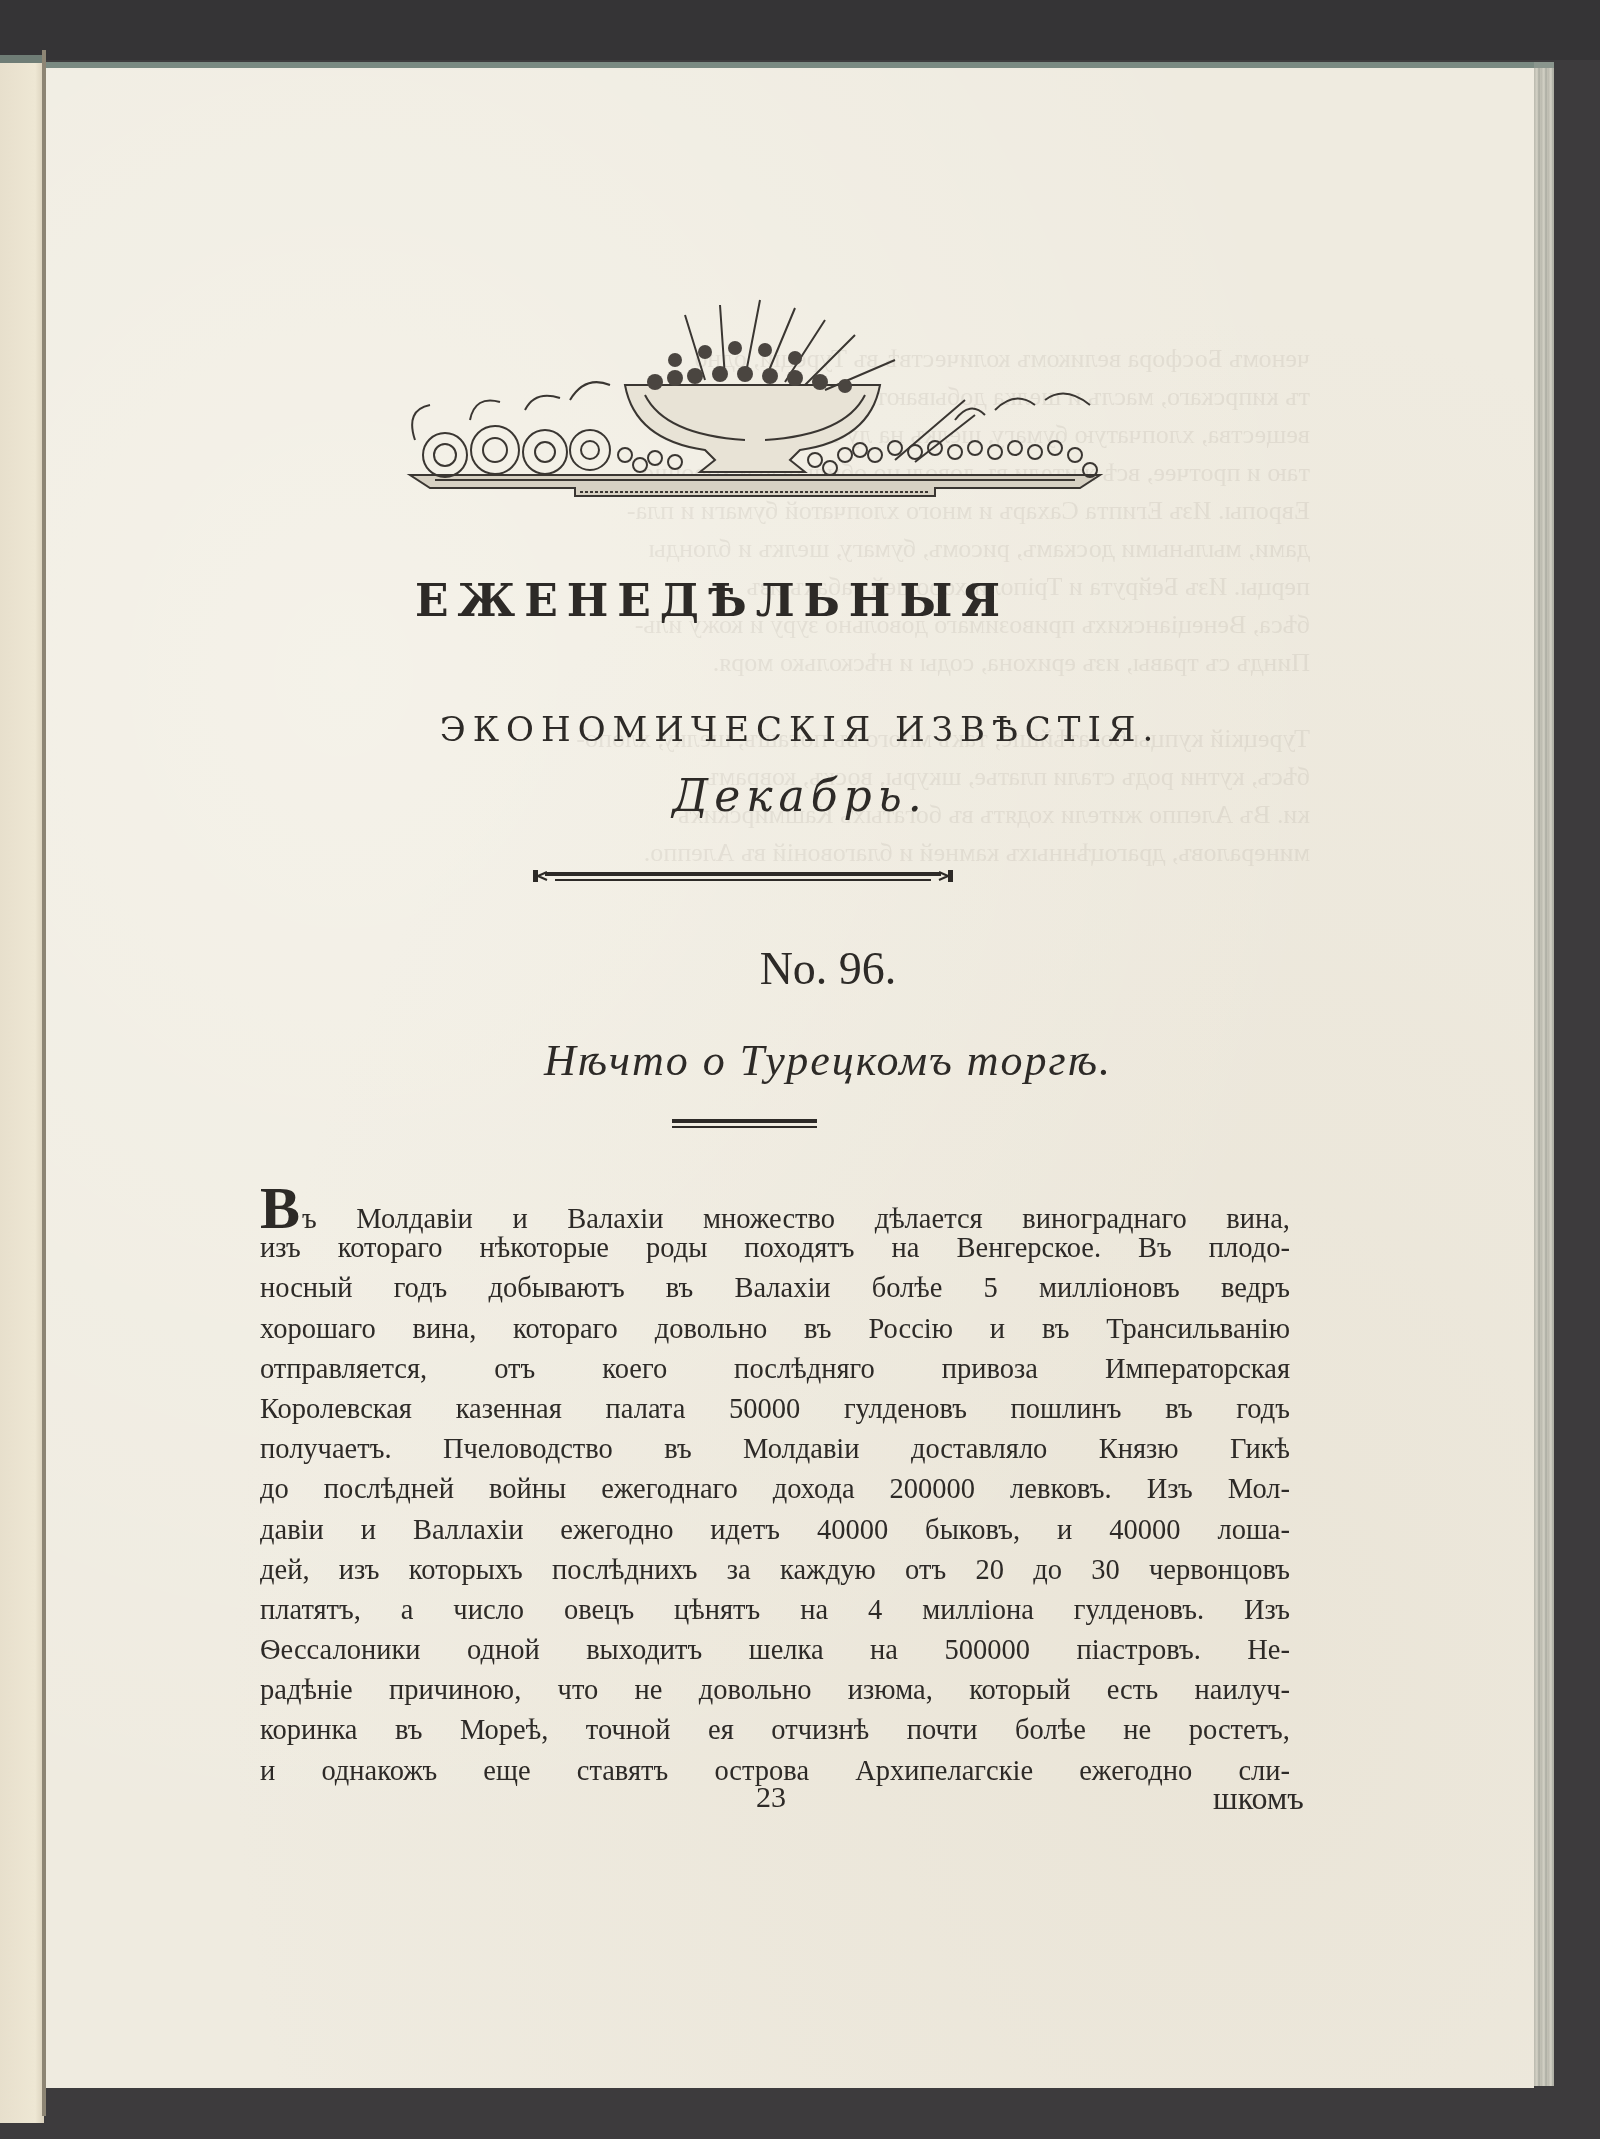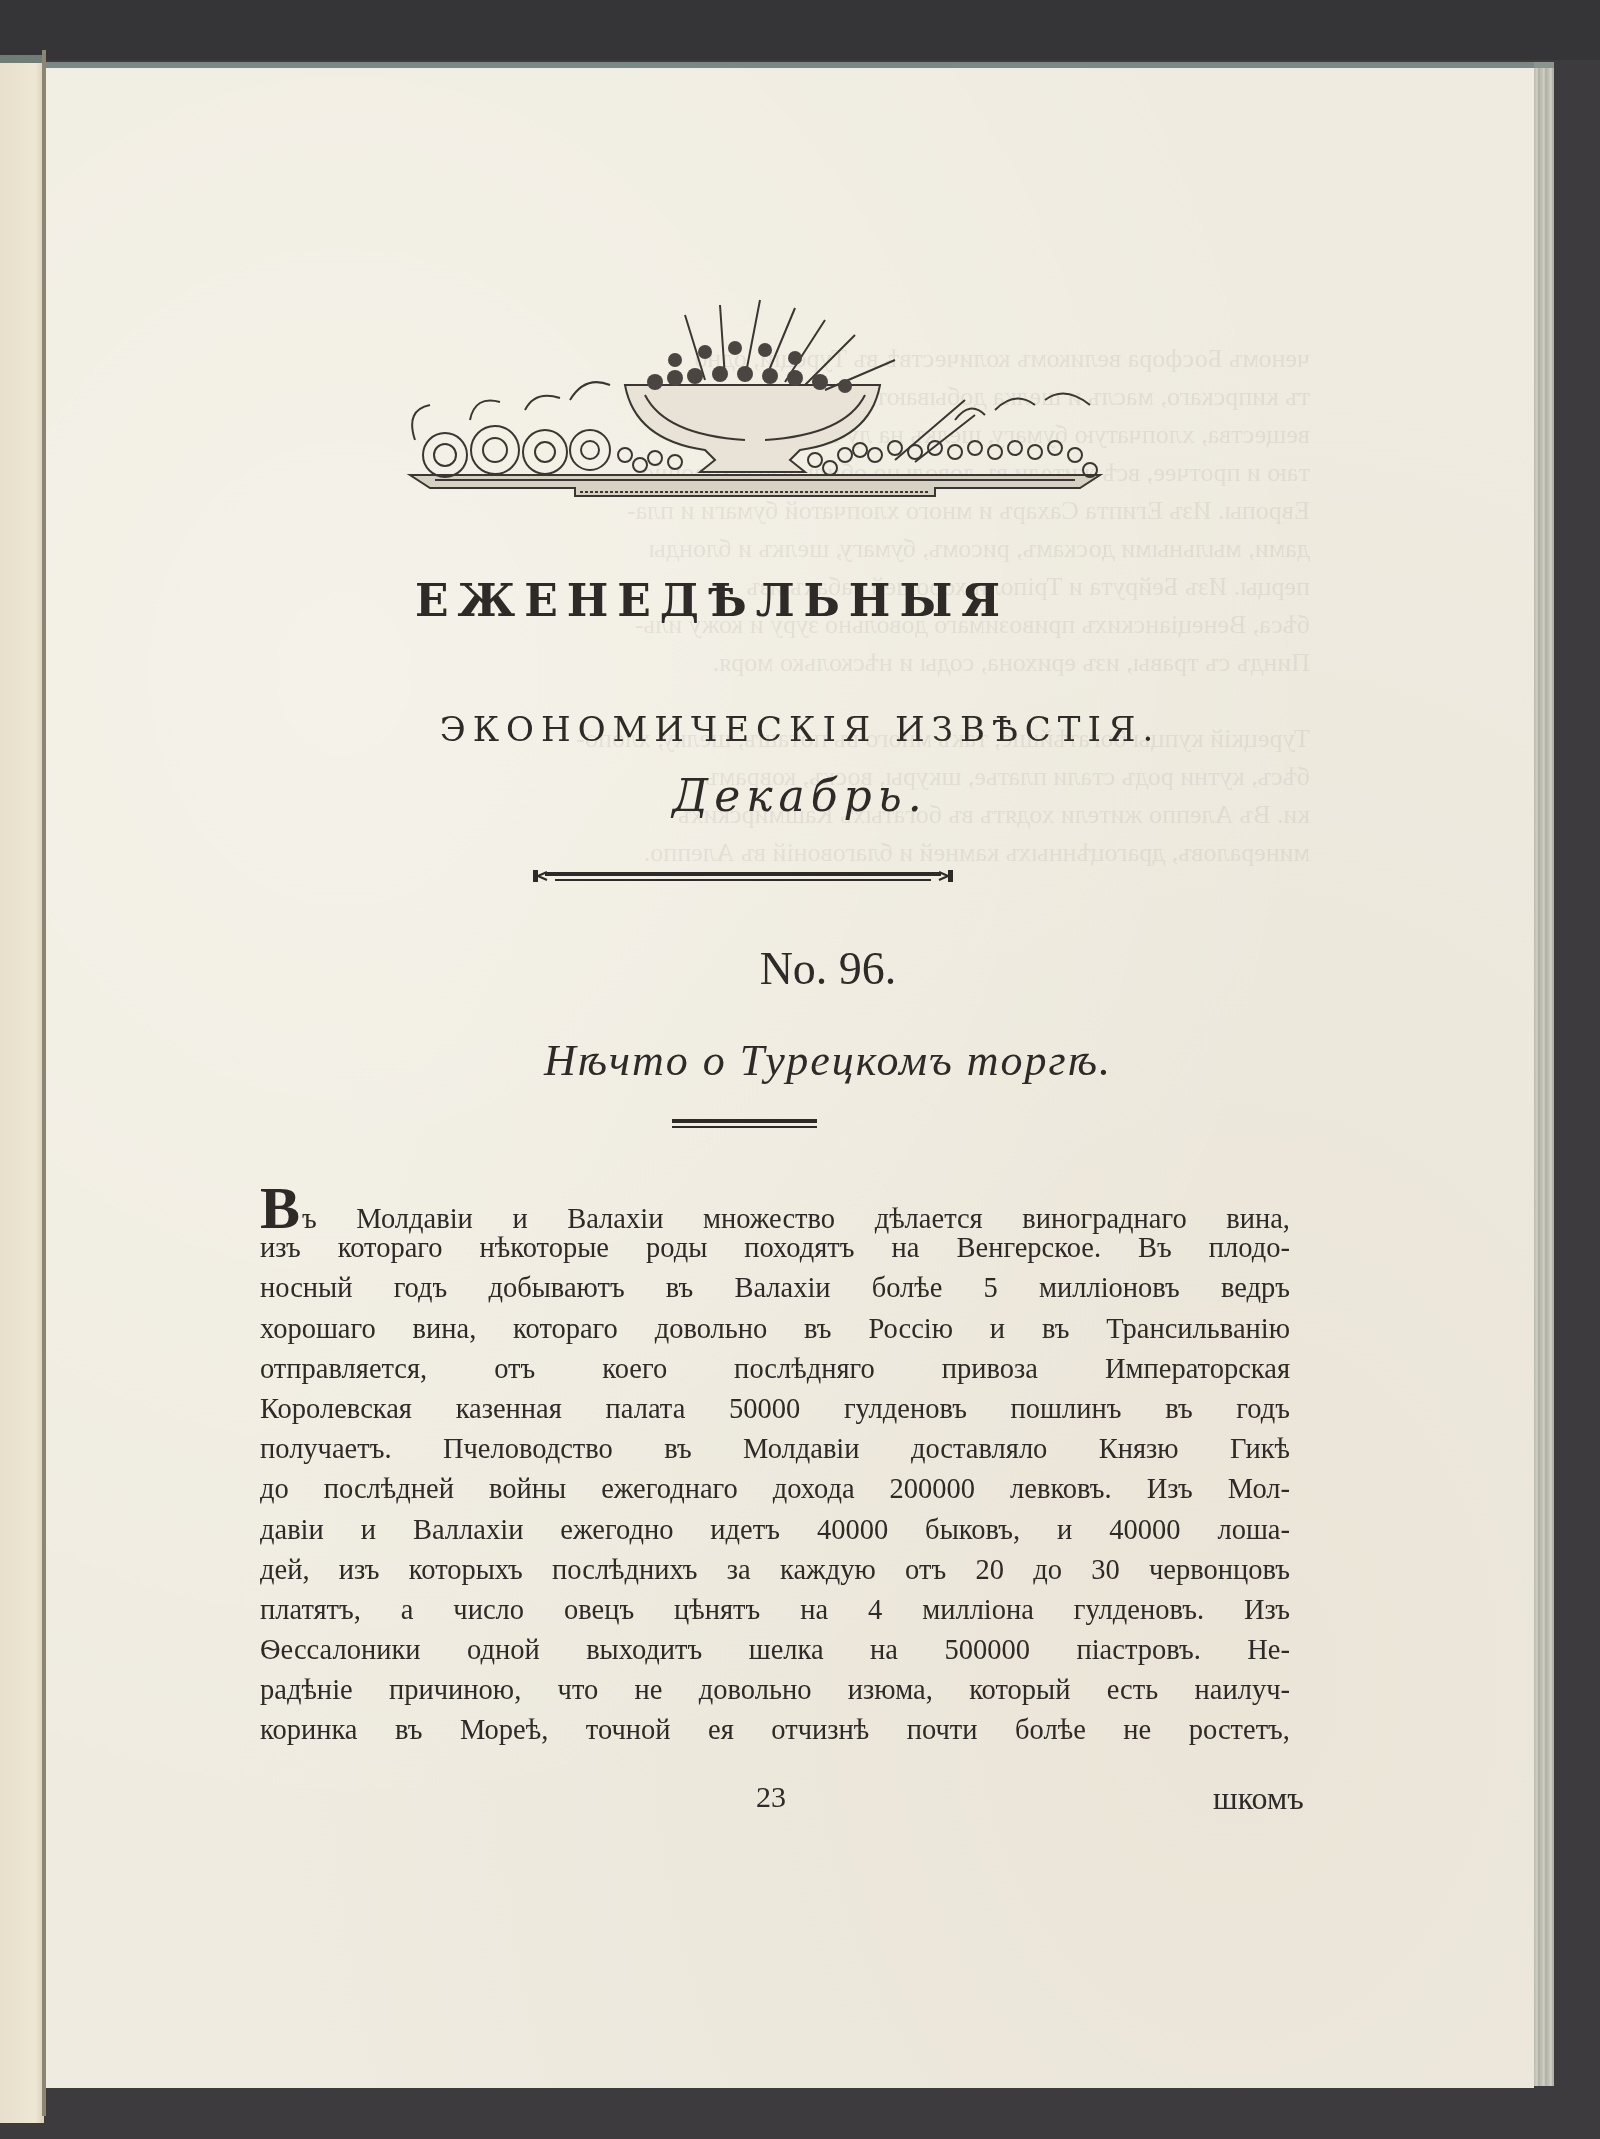--- a/index.html
+++ b/index.html
@@ -197,16 +197,17 @@
   <span class="line">отправляется, отъ коего послѣдняго привоза Императорская</span>
   <span class="line">Королевская казенная палата 50000 гулденовъ пошлинъ въ годъ</span>
   <span class="line">получаетъ. Пчеловодство въ Молдавіи доставляло Князю Гикѣ</span>
   <span class="line">до послѣдней войны ежегоднаго дохода 200000 левковъ. Изъ Мол-</span>
   <span class="line">давіи и Валлахіи ежегодно идетъ 40000 быковъ, и 40000 лоша-</span>
   <span class="line">дей, изъ которыхъ послѣднихъ за каждую отъ 20 до 30 червонцовъ</span>
   <span class="line">платятъ, а число овецъ цѣнятъ на 4 милліона гулденовъ. Изъ</span>
   <span class="line">Ѳессалоники одной выходитъ шелка на 500000 піастровъ. Не-</span>
   <span class="line">радѣніе причиною, что не довольно изюма, который есть наилуч-</span>
   <span class="line">коринка въ Мореѣ, точной ея отчизнѣ почти болѣе не ростетъ,</span>
+  <span class="line">и однакожъ еще ставятъ острова Архипелагскіе ежегодно сли-</span>
 </div>
 
 <div class="pagenum cond ink">23</div>
 <div class="catchword cond ink">шкомъ</div>
 
 </body></html>

